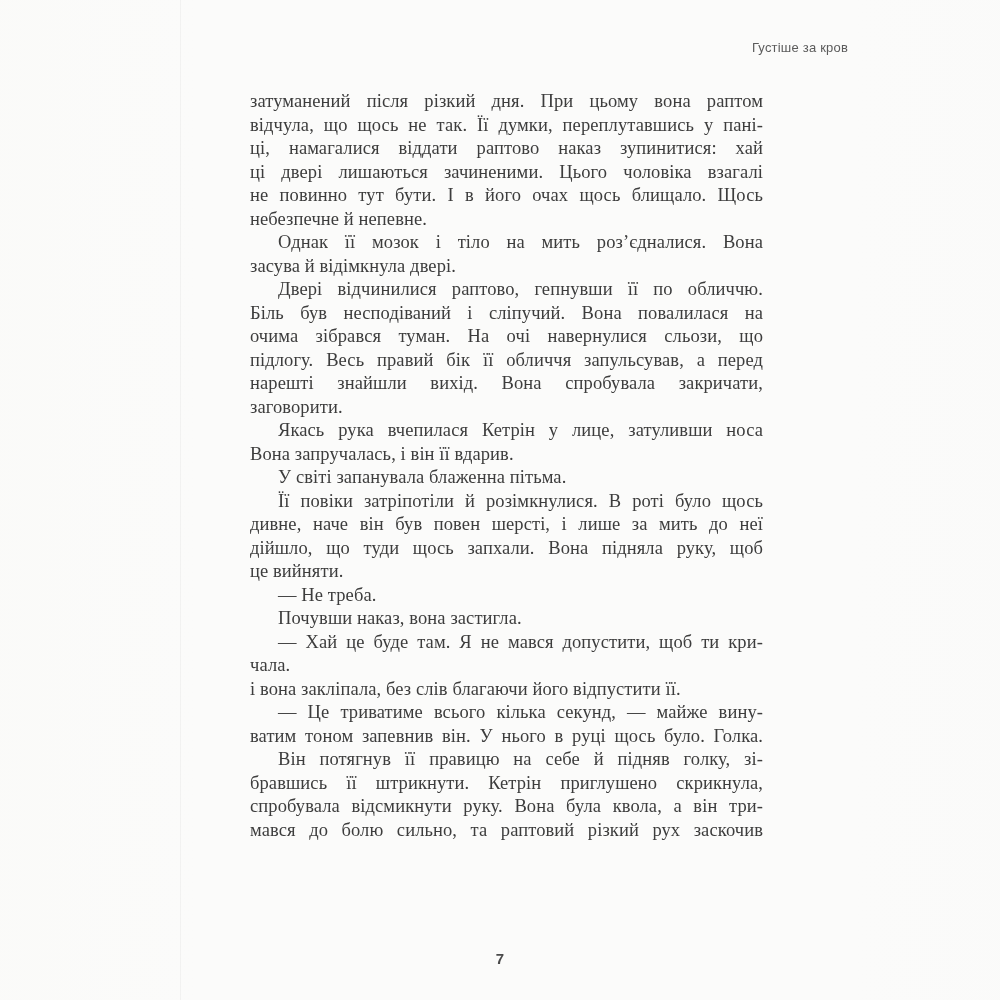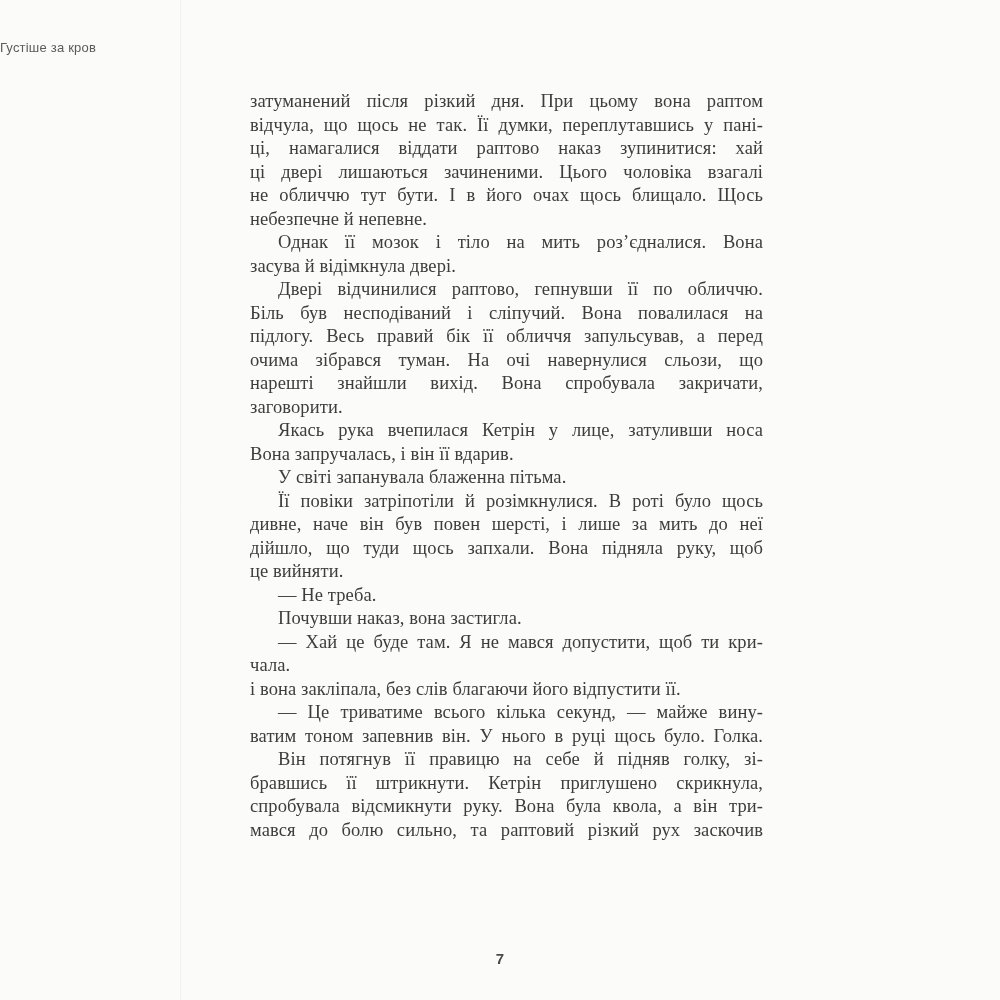--- a/index.html
+++ b/index.html
@@ -27,21 +27,21 @@
     position: absolute;
     inset: 0;
     background: linear-gradient(90deg, rgba(250,250,248,0.6) 0%, rgba(253,253,252,0) 20%, rgba(253,253,252,0) 85%, rgba(250,250,249,0.5) 100%);
     pointer-events: none;
   }
   .running-head {
     position: absolute;
     top: 40px;
     left: 0;
     width: 848px;
-    text-align: left;
+    text-align: right;
     font-family: "Liberation Sans", sans-serif;
     font-size: 13px;
     letter-spacing: 0.2px;
     color: #5b5b5b;
   }
   .text-block {
     position: absolute;
     left: 250px;
     top: 90px;
     width: 513px;
@@ -85,32 +85,32 @@
   <div class="page-edge"></div>
 
   <div class="running-head">Густіше за кров</div>
 
   <div class="text-block">
       <div class="para">
         <div class="line">затуманений після різкий дня. При цьому вона раптом</div>
         <div class="line">відчула, що щось не так. Її думки, переплутавшись у пані-</div>
         <div class="line">ці, намагалися віддати раптово наказ зупинитися: хай</div>
         <div class="line">ці двері лишаються зачиненими. Цього чоловіка взагалі</div>
-        <div class="line">не обличчю тут бути. І в його очах щось блищало. Щось</div>
+        <div class="line">не повинно тут бути. І в його очах щось блищало. Щось</div>
         <div class="line last">небезпечне й непевне.</div>
       </div>
       <div class="para">
         <div class="line first-indent">Однак її мозок і тіло на мить роз’єдналися. Вона</div>
         <div class="line last">засува й відімкнула двері.</div>
       </div>
       <div class="para">
         <div class="line first-indent">Двері відчинилися раптово, гепнувши її по обличчю.</div>
         <div class="line">Біль був несподіваний і сліпучий. Вона повалилася на</div>
+        <div class="line">очима зібрався туман. На очі навернулися сльози, що</div>
         <div class="line">підлогу. Весь правий бік її обличчя запульсував, а перед</div>
-        <div class="line">очима зібрався туман. На очі навернулися сльози, що</div>
         <div class="line">нарешті знайшли вихід. Вона спробувала закричати,</div>
         <div class="line last">заговорити.</div>
       </div>
       <div class="para">
         <div class="line first-indent">Якась рука вчепилася Кетрін у лице, затуливши носа</div>
         <div class="line last">Вона запручалась, і він її вдарив.</div>
       </div>
       <div class="para">
         <div class="line first-indent last">У світі запанувала блаженна пітьма.</div>
       </div>

